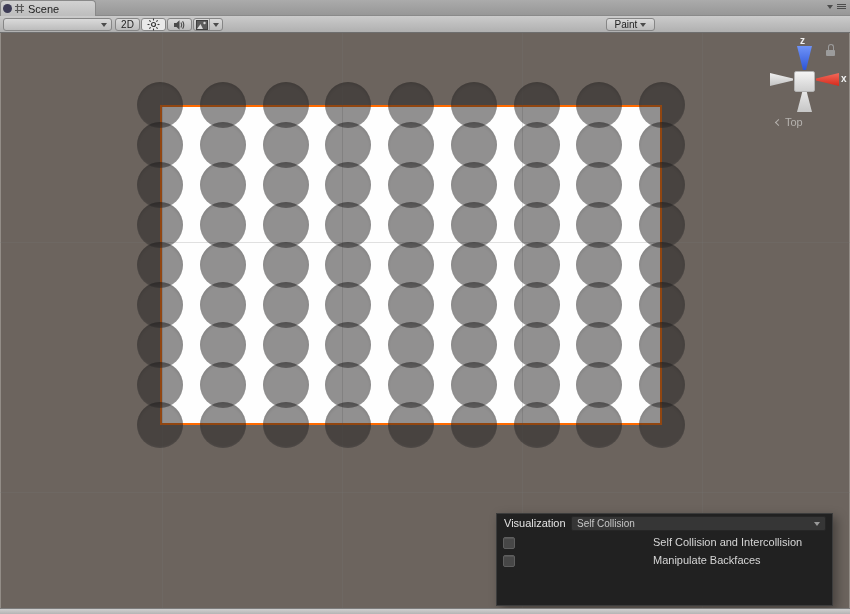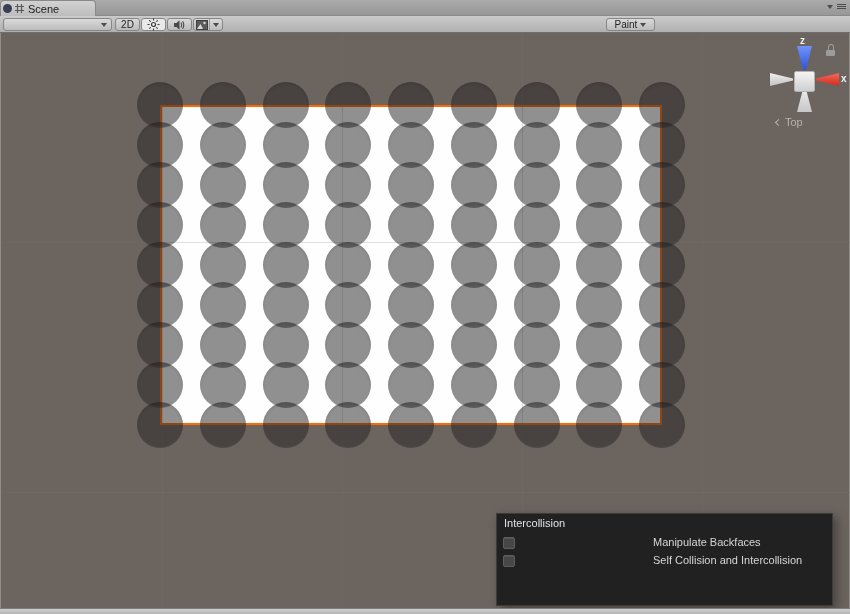--- a/index.html
+++ b/index.html
@@ -296,27 +296,31 @@
           <div class="body"></div>
       </div>
       <div class="view-label">
         <span class="chev"></span>
         <span>Top</span>
       </div>
     </div>
 
     <div class="panel">
       <div class="p-viz">
-        <span class="p-viz-label">Intercollision</span>
+        <span class="p-viz-label">Visualization</span>
+        <div class="p-viz-field">
+          <span class="p-viz-value">Self Collision</span>
+          <span class="caret"></span>
+        </div>
+      </div>
+      <div class="p-check-row">
+        <div class="checkbox"></div>
+        <span class="check-label">Self Collision and Intercollision</span>
       </div>
       <div class="p-check-row">
         <div class="checkbox"></div>
         <span class="check-label">Manipulate Backfaces</span>
       </div>
-      <div class="p-check-row">
-        <div class="checkbox"></div>
-        <span class="check-label">Self Collision and Intercollision</span>
-      </div>
     </div>
   </div>
 
   <div class="bottomstrip"></div>
 </div>
 
 </body></html>

